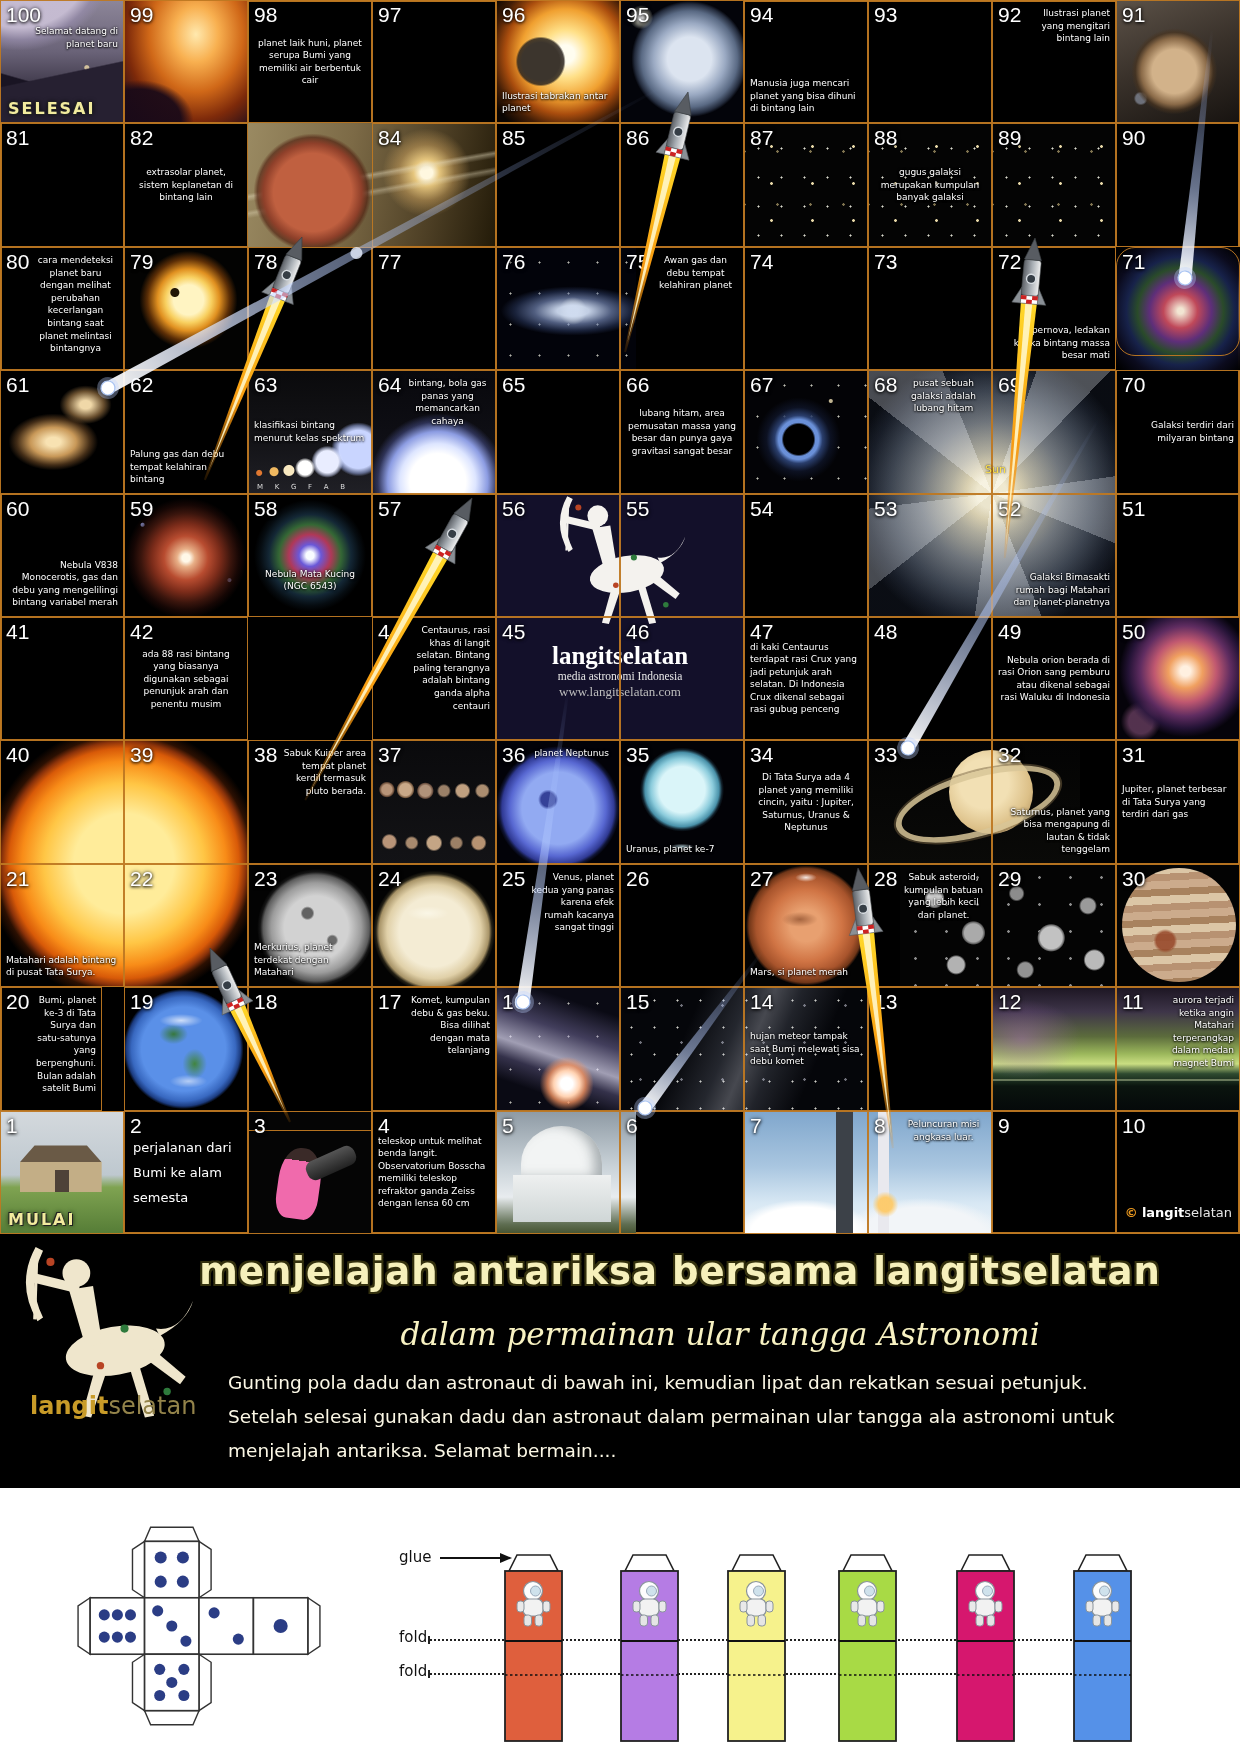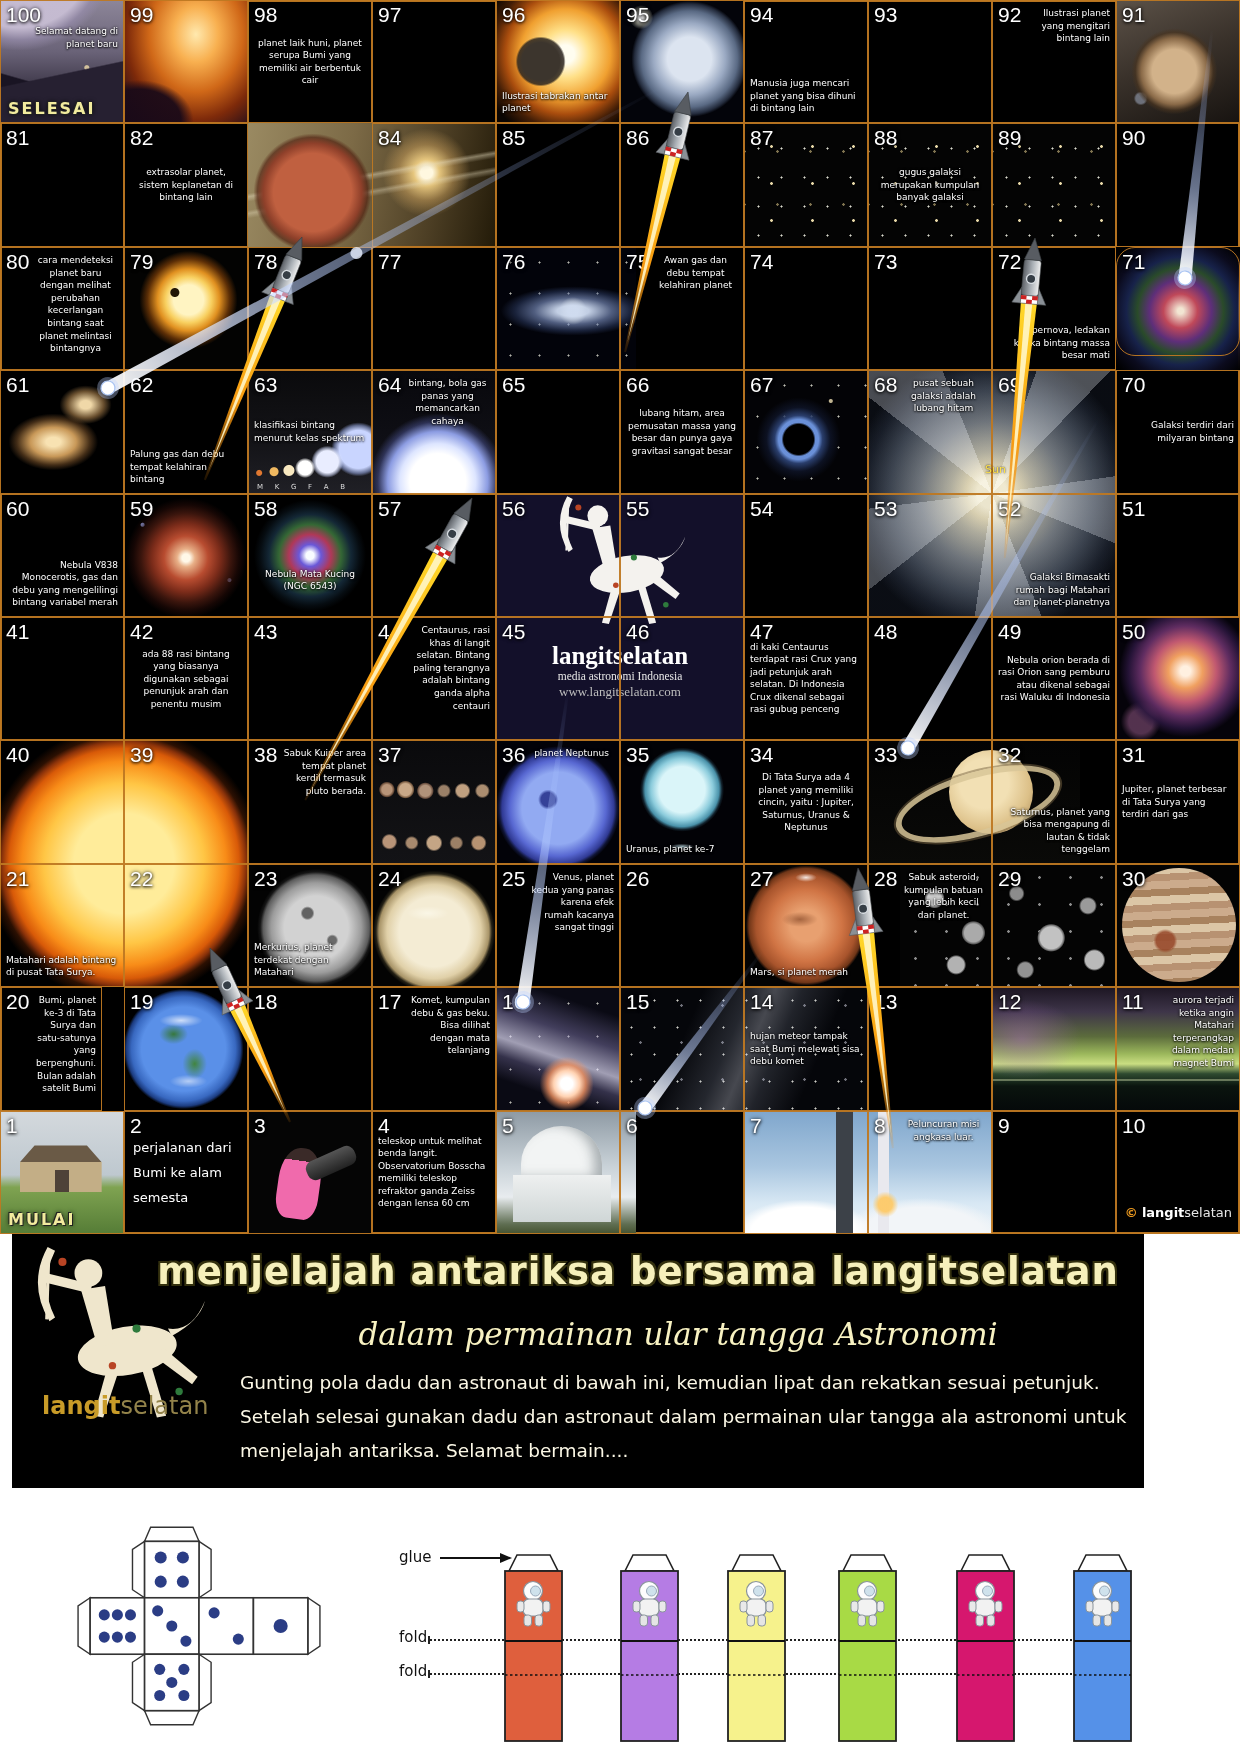--- a/index.html
+++ b/index.html
@@ -207,21 +207,21 @@
   .art-observatory::after{content:"";position:absolute;left:12%;top:52%;width:70%;height:38%;
      background:linear-gradient(#eef0f0,#cfd6d6);}
   .art-launch{background:
      radial-gradient(circle at 57% 76%,rgba(255,200,96,.9) 0 7px,transparent 13px),
      linear-gradient(90deg,transparent 0 54%,#e9e9ee 54% 58.5%,transparent 58.5%),
      linear-gradient(90deg,transparent 0 37%,#3c4148 37% 44%,transparent 44%),
      radial-gradient(ellipse 90px 42px at 24% 98%,#ffffff 0 58%,rgba(255,255,255,0) 76%),
      radial-gradient(ellipse 110px 52px at 72% 102%,#f2f5f8 0 56%,rgba(255,255,255,0) 74%),
      linear-gradient(180deg,#7fa6cc 0%,#a9c6e0 45%,#d8e8f4 75%,#eef4f8 100%);}
   
-  #banner{position:absolute;top:1234px;left:12px;width:1132px;height:254px;background:#000;color:#f6f0bb;}
+  #banner{position:absolute;top:1234px;left:0;width:1240px;height:254px;background:#000;color:#f6f0bb;}
   #banner-title{position:absolute;top:16px;left:130px;right:10px;text-align:center;font-size:37px;font-weight:bold;
      letter-spacing:1px;color:#f6f0bb;
      text-shadow:-2px -2px 0 #33300e,2px -2px 0 #33300e,-2px 2px 0 #33300e,2px 2px 0 #33300e,0 0 8px #000;}
   #banner-sub{position:absolute;top:82px;left:210px;right:10px;text-align:center;font-size:31px;font-style:italic;
      font-family:"DejaVu Serif",serif;color:#f8f2c2;}
   .instr{position:absolute;left:228px;width:980px;font-size:18.5px;color:#fcf8e6;}
   #instr1{top:138px;} #instr2{top:172px;} #instr3{top:206px;}
   #brand{position:absolute;left:30px;top:158px;font-size:24px;}
   #brand .c-b{color:#c89b28;font-weight:bold;}
   #brand .c-l{color:#93834a;}
@@ -471,23 +471,20 @@
       <div class="cell" style="left: 1116px; top: 494px; width: 124px; height: 123px;">
         <span class="num">51</span>
       </div>
       <div class="cell" style="left: 0px; top: 617px; width: 124px; height: 123px;">
         <span class="num">41</span>
       </div>
       <div class="cell" style="left: 124px; top: 617px; width: 124px; height: 123px;">
         <span class="num">42</span>
         <div class="txt p-m-c">ada 88 rasi bintang yang biasanya digunakan sebagai penunjuk arah dan penentu musim</div>
       </div>
-      <div class="cell" style="left: 248px; top: 617px; width: 124px; height: 123px;">
-        <span class="num">43</span>
-      </div>
       <div class="cell" style="left: 372px; top: 617px; width: 124px; height: 123px;">
         <span class="num">44</span>
         <div class="txt p-t-r-in">Centaurus, rasi khas di langit selatan. Bintang paling terangnya adalah bintang ganda alpha centauri</div>
       </div>
       <div class="cell" style="left: 496px; top: 617px; width: 124px; height: 123px;">
         <span class="num">45</span>
       </div>
       <div class="cell" style="left: 620px; top: 617px; width: 124px; height: 123px;">
         <span class="num">46</span>
       </div>
@@ -576,21 +573,21 @@
       <div class="cell" style="left: 1116px; top: 864px; width: 124px; height: 123px;">
         <span class="num">30</span>
       </div>
       <div class="cell" style="left: 0px; top: 987px; width: 102px; height: 124px;">
         <span class="num">20</span>
         <div class="txt p-t-r-in">Bumi, planet ke-3 di Tata Surya dan satu-satunya yang berpenghuni. Bulan adalah satelit Bumi</div>
       </div>
       <div class="cell" style="left: 124px; top: 987px; width: 124px; height: 124px;">
         <span class="num">19</span>
       </div>
-      <div class="cell" style="left: 248px; top: 987px; width: 124px; height: 124px; padding-left: 12px;">
+      <div class="cell" style="left: 248px; top: 987px; width: 124px; height: 144px; padding-left: 12px;">
         <span class="num">18</span>
       </div>
       <div class="cell" style="left: 372px; top: 987px; width: 124px; height: 124px;">
         <span class="num">17</span>
         <div class="txt p-t-r-in">Komet, kumpulan debu &amp; gas beku. Bisa dilihat dengan mata telanjang</div>
       </div>
       <div class="cell" style="left: 496px; top: 987px; width: 124px; height: 124px;">
         <span class="num">16</span>
       </div>
       <div class="cell" style="left: 620px; top: 987px; width: 124px; height: 124px;">

